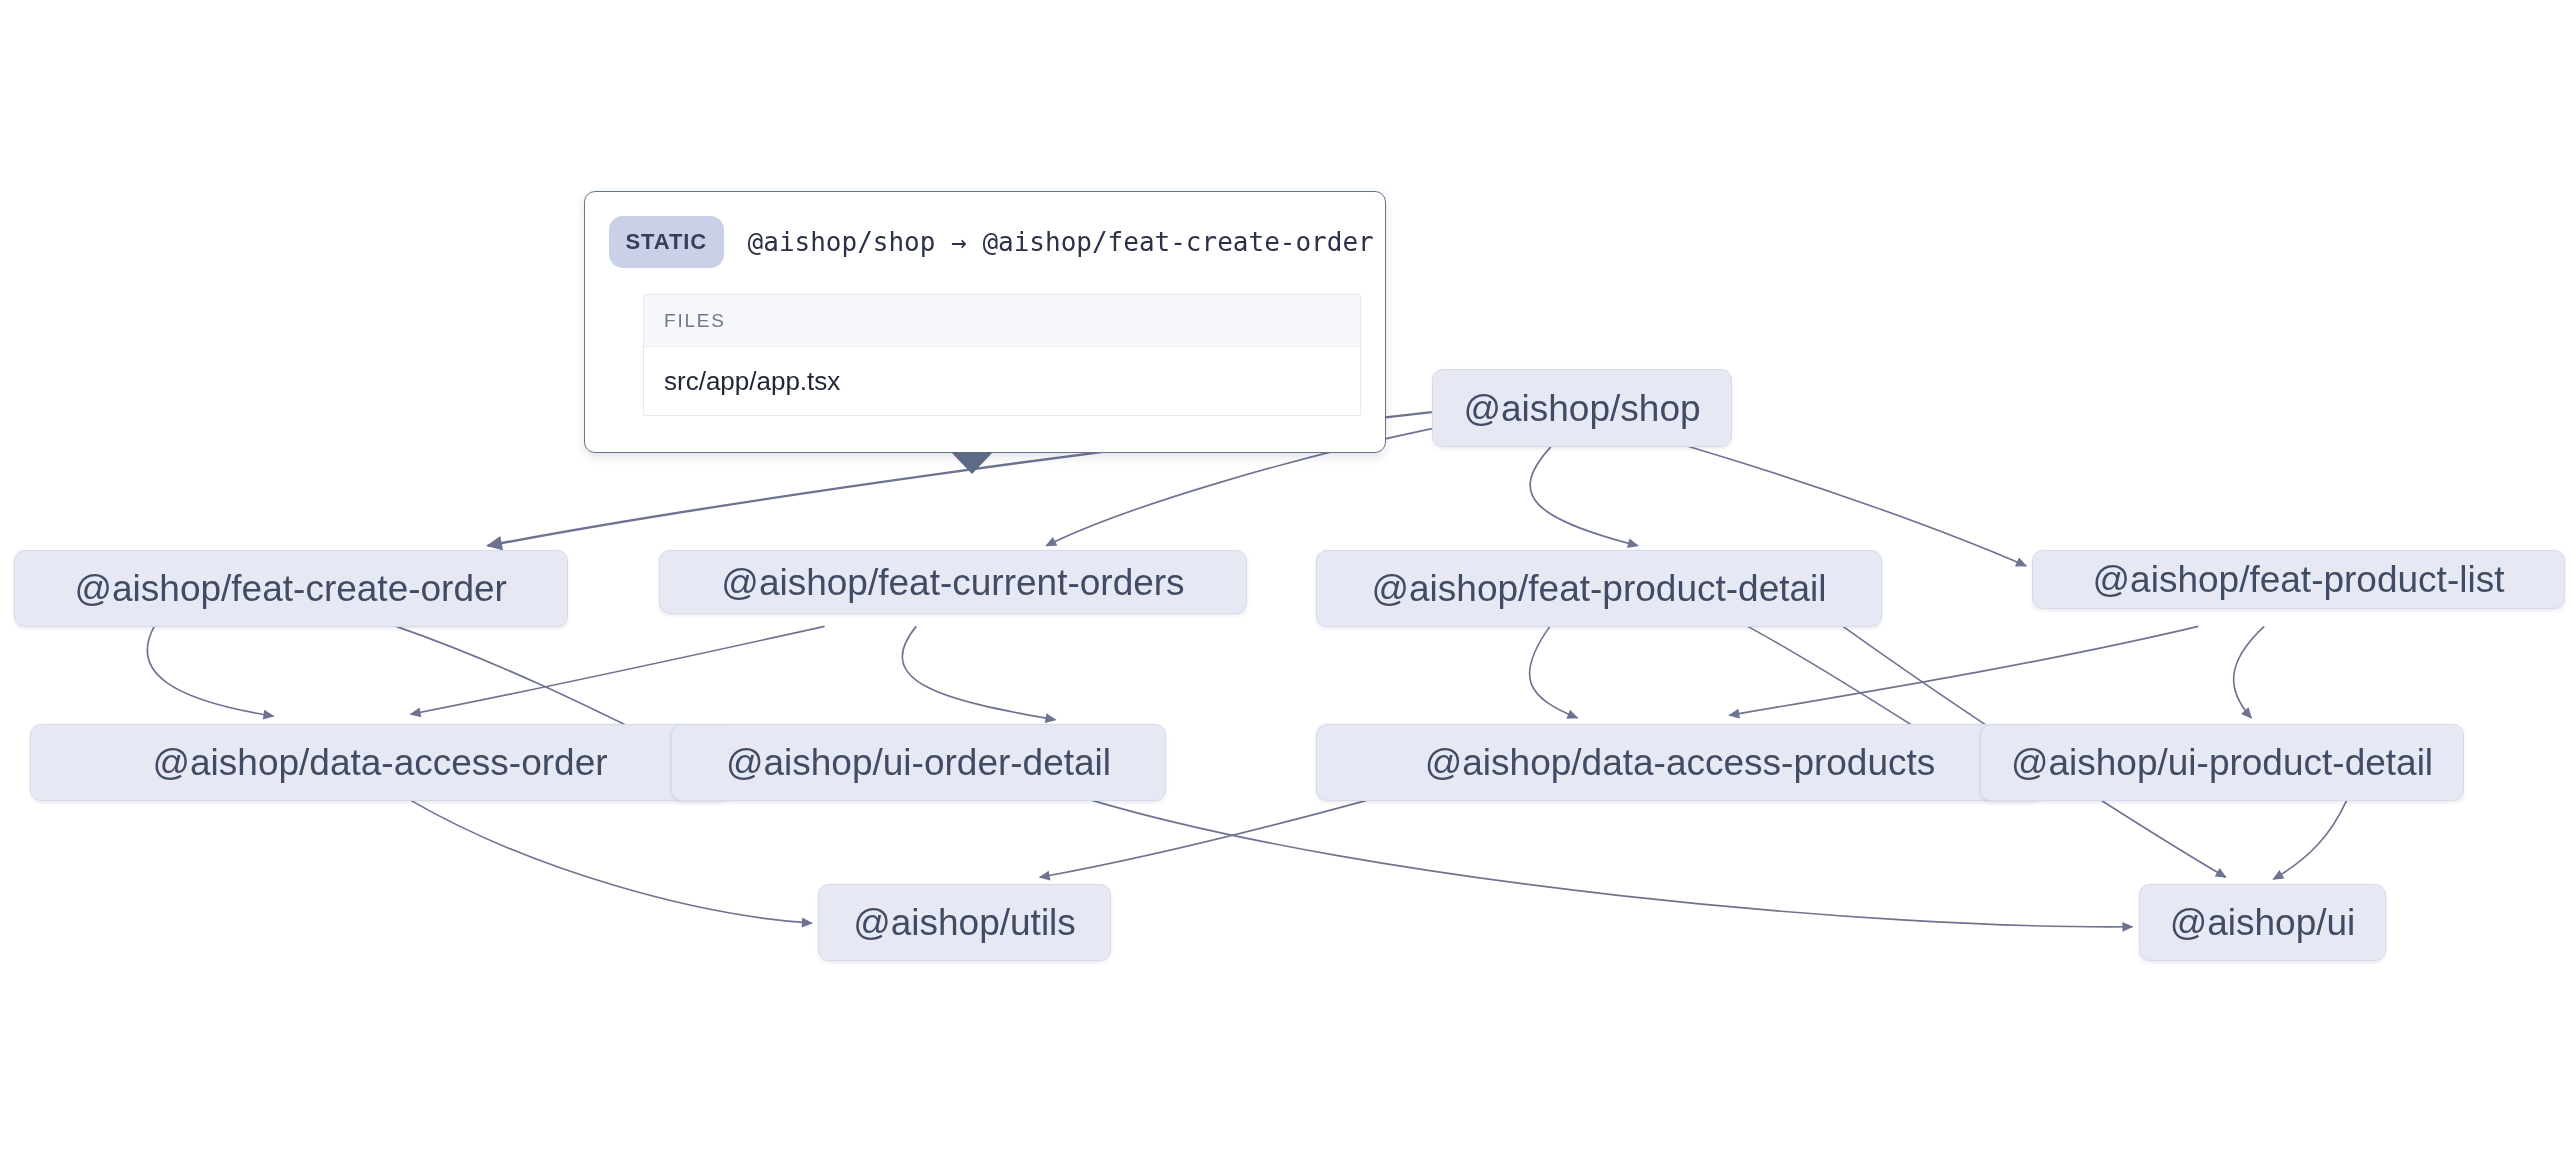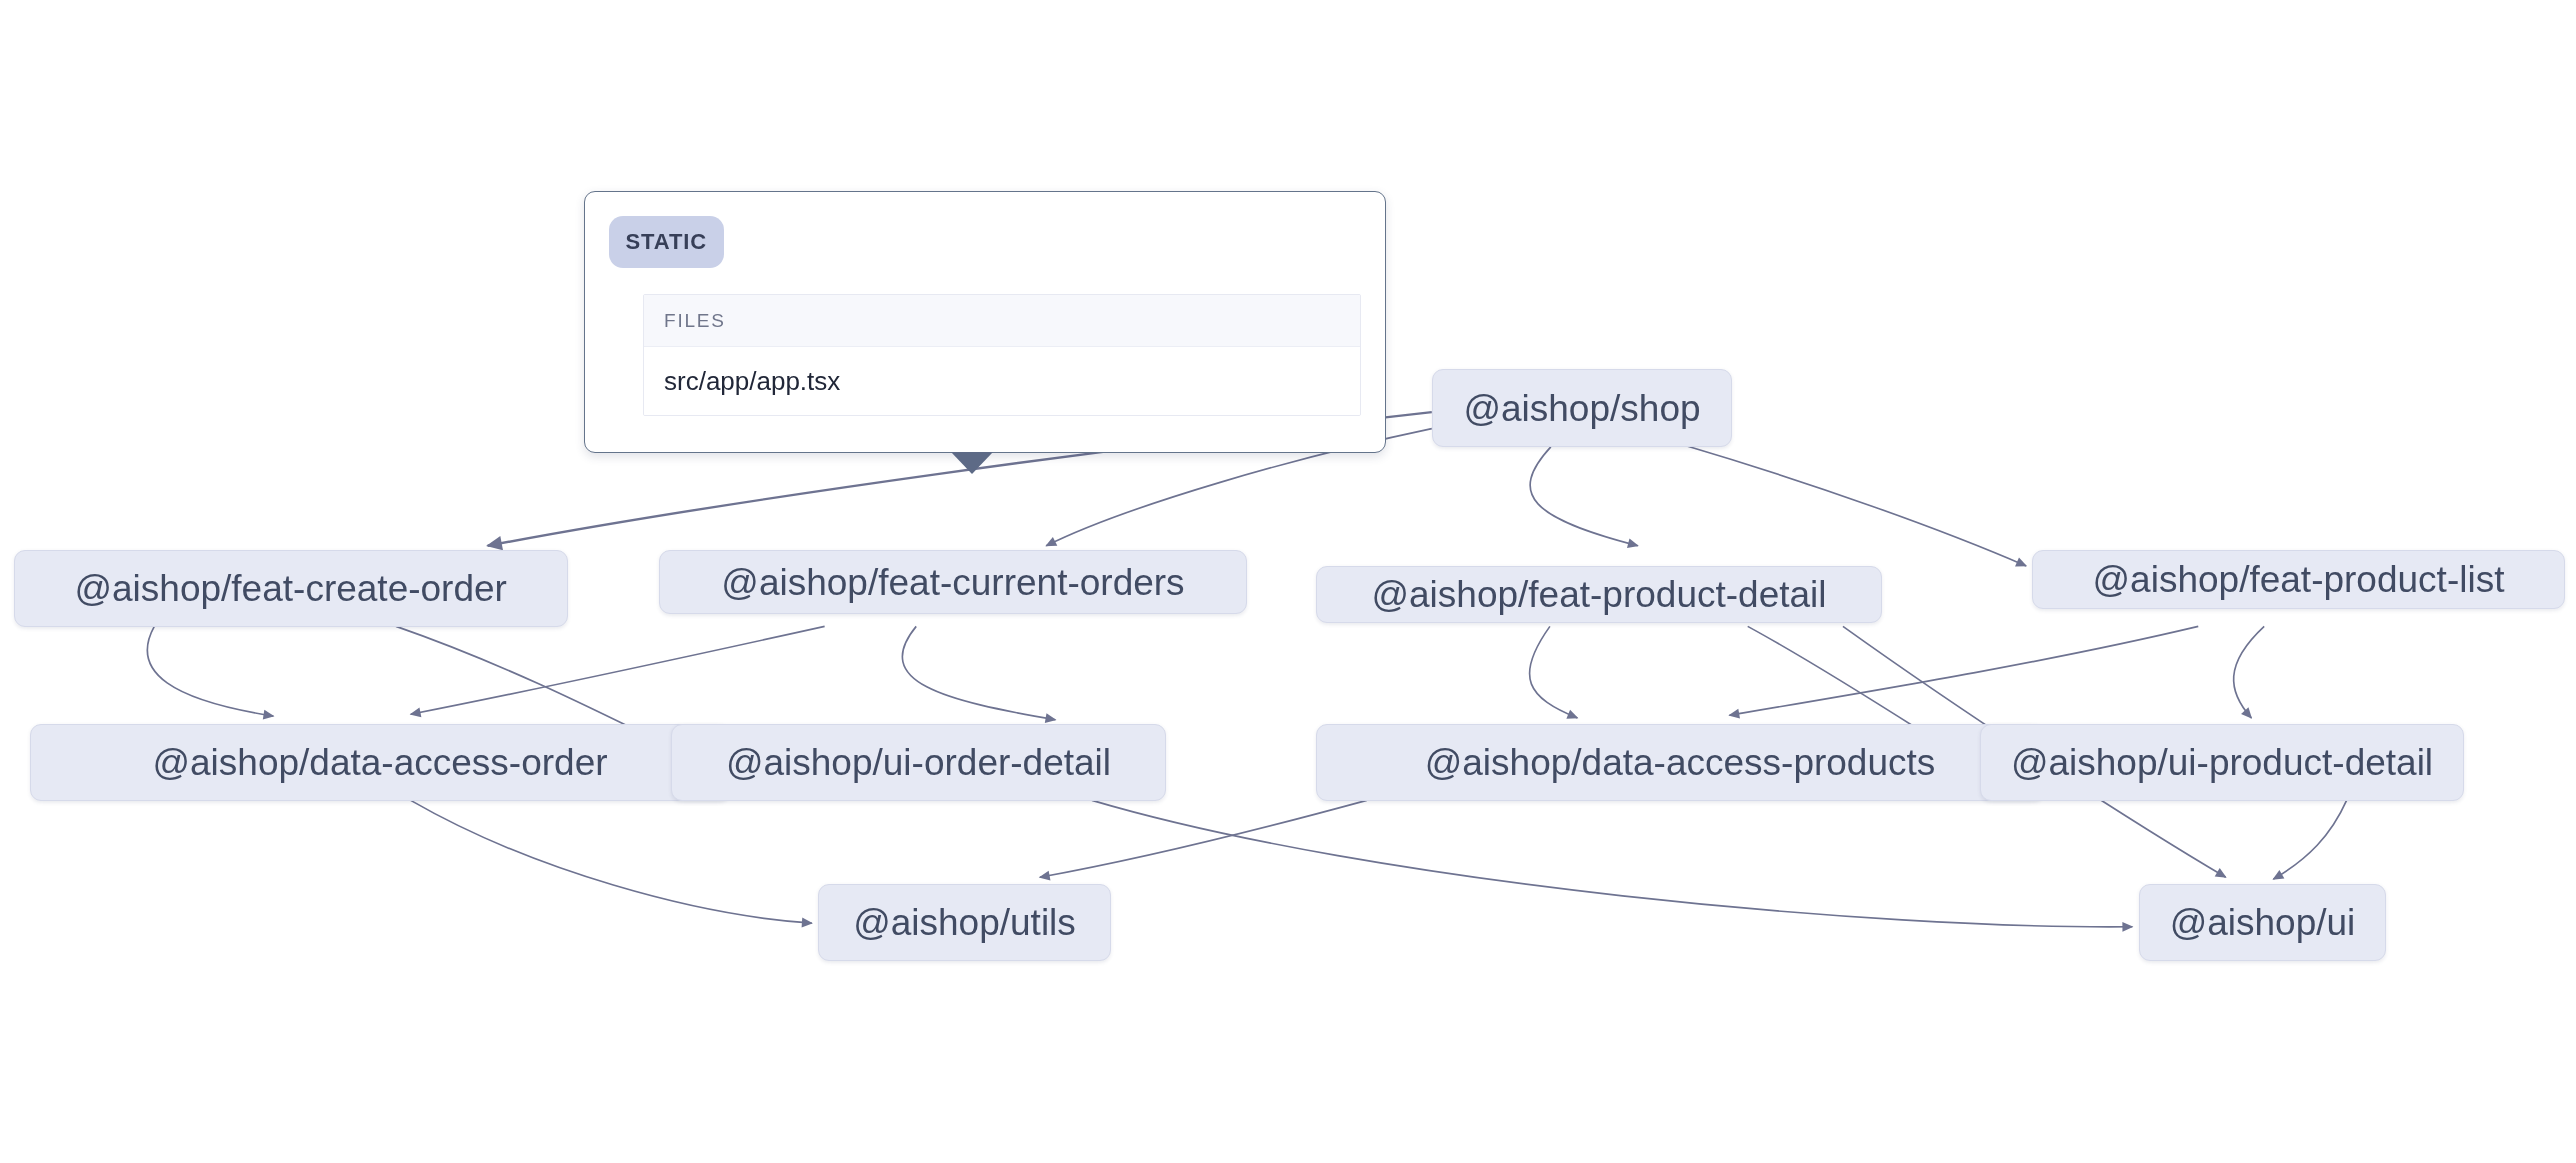--- a/index.html
+++ b/index.html
@@ -105,33 +105,34 @@
         <path d="M 1492 874 C 1360 910, 1245 938, 1135 958" class="edge" marker-end="url(#arrow)"></path>
         <path d="M 1192 874 C 1500 965, 2050 1015, 2328 1012" class="edge" marker-end="url(#arrow)"></path>
         <path d="M 2562 874 C 2545 912, 2520 938, 2482 960" class="edge" marker-end="url(#arrow)"></path>
       </g>
   </svg>
 
   <div id="node-layer">
       <div class="node" style="left: 1432px; top: 369px; width: 300px; height: 78px;">@aishop/shop</div>
       <div class="node" style="left: 13.7px; top: 550px; width: 554px; height: 77px;">@aishop/feat-create-order</div>
       <div class="node" style="left: 659px; top: 550px; width: 588px; height: 64px;">@aishop/feat-current-orders</div>
-      <div class="node" style="left: 1316px; top: 550px; width: 566px; height: 57px; margin-top: 16px;">@aishop/feat-product-detail</div>
+      <div class="node" style="left: 1316px; top: 550px; width: 566px; height: 77px;">@aishop/feat-product-detail</div>
       <div class="node" style="left: 2032px; top: 550px; width: 533px; height: 59px;">@aishop/feat-product-list</div>
       <div class="node" style="left: 30px; top: 724px; width: 700px; height: 77px;">@aishop/data-access-order</div>
       <div class="node" style="left: 671px; top: 724px; width: 495px; height: 77px;">@aishop/ui-order-detail</div>
       <div class="node" style="left: 1316px; top: 724px; width: 728px; height: 77px;">@aishop/data-access-products</div>
       <div class="node" style="left: 1980px; top: 724px; width: 484px; height: 77px;">@aishop/ui-product-detail</div>
       <div class="node" style="left: 818px; top: 884px; width: 293px; height: 77px;">@aishop/utils</div>
       <div class="node" style="left: 2139px; top: 884px; width: 247px; height: 77px;">@aishop/ui</div>
     </div>
 
   <div class="tooltip">
     <div class="tt-row">
       <span class="badge">STATIC</span>
+      <span class="relation">@aishop/shop → @aishop/feat-create-order</span>
     </div>
     <div class="files-panel">
       <div class="files-header">FILES</div>
       <div class="file-row">src/app/app.tsx</div>
     </div>
     <div class="caret"></div>
   </div>
 
 </div>
 

